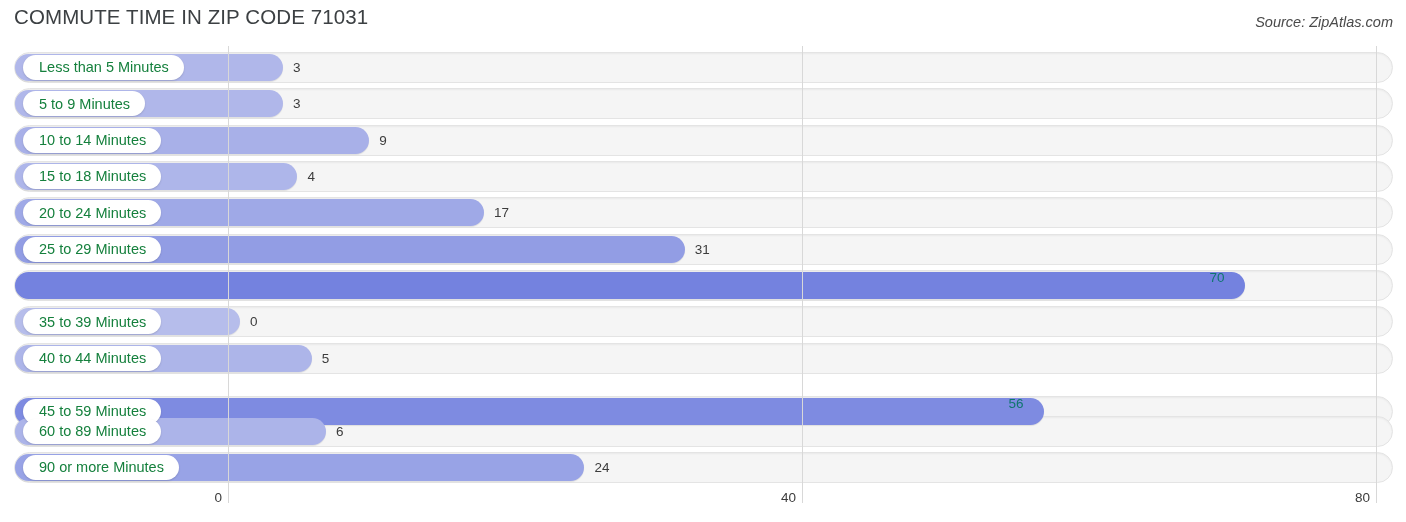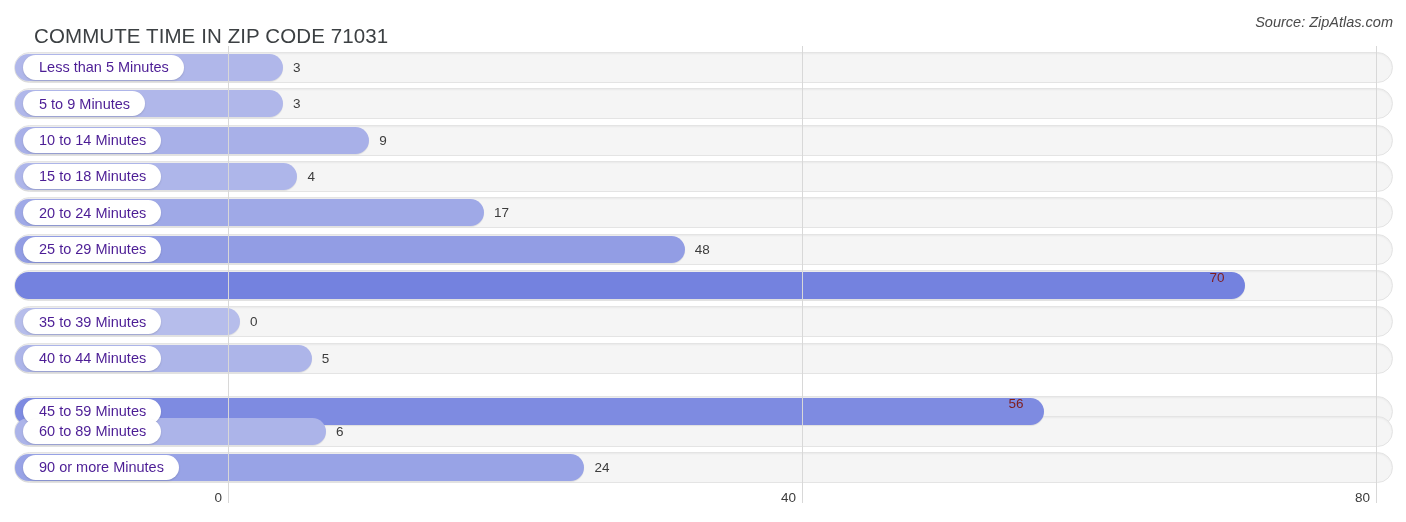--- a/index.html
+++ b/index.html
@@ -24,27 +24,26 @@
   .header {
     position: absolute;
     top: 0; left: 0;
     width: 1406px;
     height: 44px;
   }
 
   .chart-title {
     position: absolute;
     left: 14px;
-    top: 24px;
+    top: 5px;
     font-size: 20.5px;
     font-weight: 400;
     letter-spacing: 0.1px;
     color: #3c4043;
     white-space: nowrap;
-    margin-left: 20px;
   }
 
   .chart-source {
     position: absolute;
     right: 13px;
     top: 14px;
     font-size: 14.5px;
     font-style: italic;
     color: #4a4a4a;
     white-space: nowrap;
@@ -110,21 +109,21 @@
     display: flex;
     align-items: center;
     padding: 0 15px 0 16px;
     box-shadow: 0 1px 2px rgba(0,0,0,0.14);
     z-index: 4;
     white-space: nowrap;
   }
 
   .pill-label {
     font-size: 14.5px;
-    color: #4c1d95;
+    color: #15803d;
     line-height: 1;
     white-space: nowrap;
   }
 
   .value-out {
     position: absolute;
     top: 0;
     height: 31px;
     display: flex;
     align-items: center;
@@ -134,21 +133,21 @@
     white-space: nowrap;
   }
 
   .value-in {
     position: absolute;
     top: 0;
     height: 14px;
     display: flex;
     align-items: center;
     font-size: 13.5px;
-    color: #7f1d1d;
+    color: #0f766e;
     z-index: 5;
     white-space: nowrap;
   }
 
   
   .axis {
     position: absolute;
     left: 0;
     top: 486px;
     width: 1406px;
@@ -225,21 +224,21 @@
           <span class="pill-label">20 to 24 Minutes</span>
         </div>
         <div class="value-out" style="left: 479.95px;">17</div>
       </div>
       <div class="row" style="top: 187.75px;">
         <div class="track"></div>
         <div class="bar" style="width: 669.85px; background: rgb(146, 157, 228);"></div>
         <div class="pill">
           <span class="pill-label">25 to 29 Minutes</span>
         </div>
-        <div class="value-out" style="left: 680.85px;">48</div>
+        <div class="value-out" style="left: 680.85px;">31</div>
       </div>
       <div class="row" style="top: 224.1px;">
         <div class="track"></div>
         <div class="bar" style="width: 1229.5px; background: rgb(116, 130, 223);"></div>
         <div class="value-in" style="left: 1195.5px;">70</div>
       </div>
       <div class="row" style="top: 260.45px;">
         <div class="track"></div>
         <div class="bar" style="width: 225px; background: rgb(182, 189, 235);"></div>
         <div class="pill">

